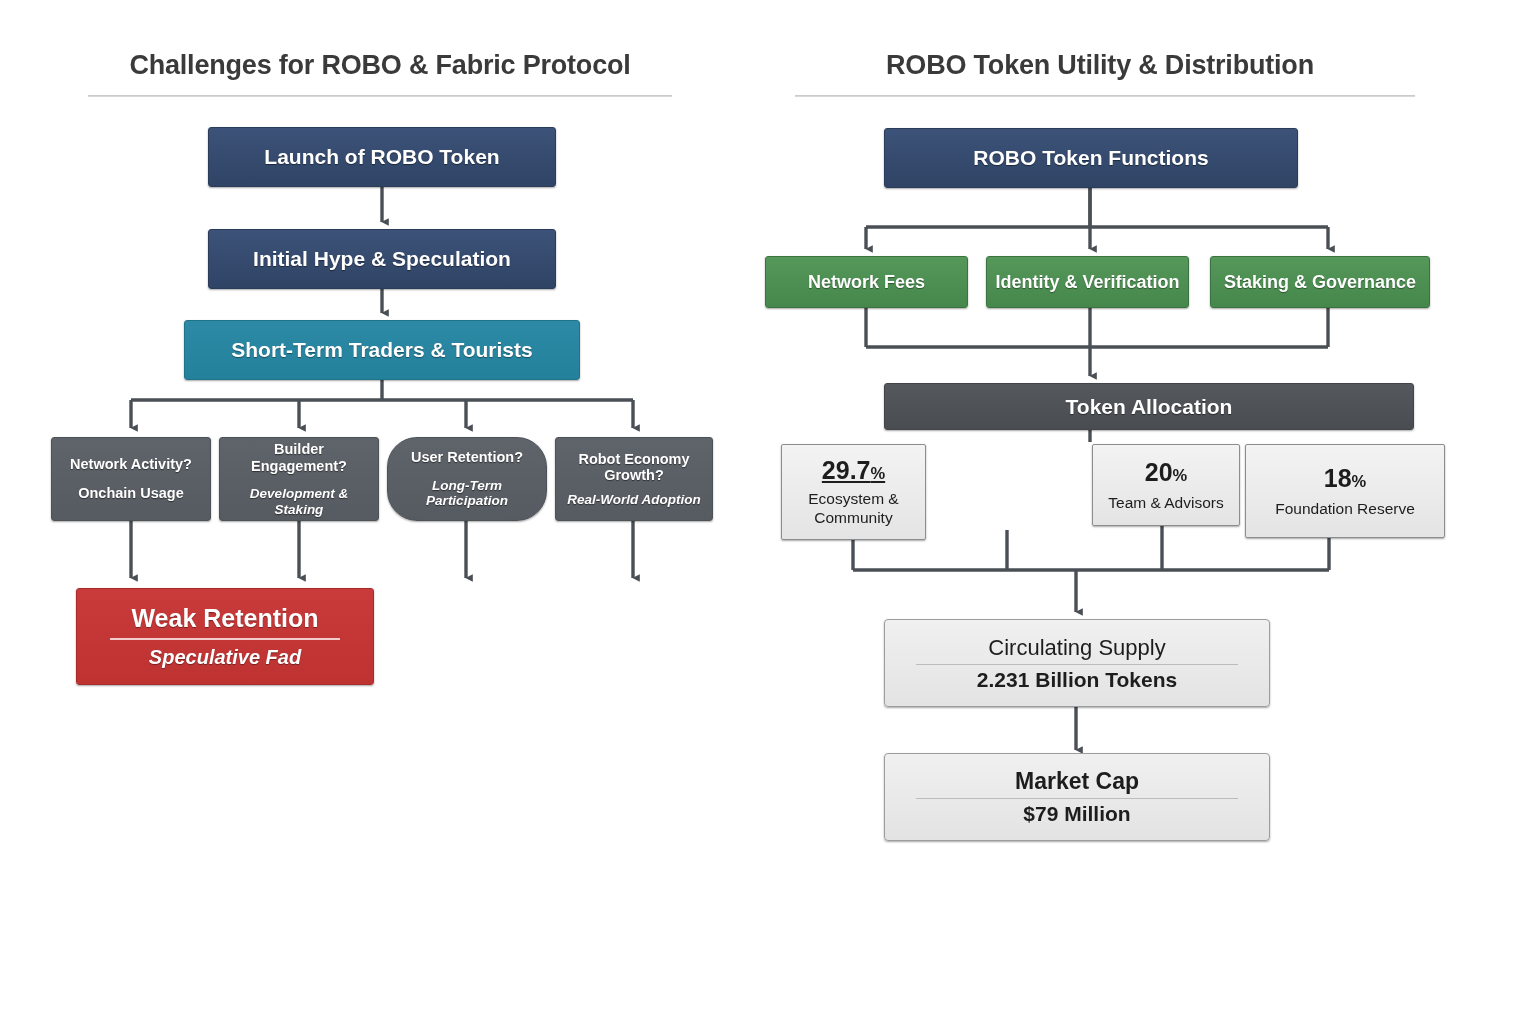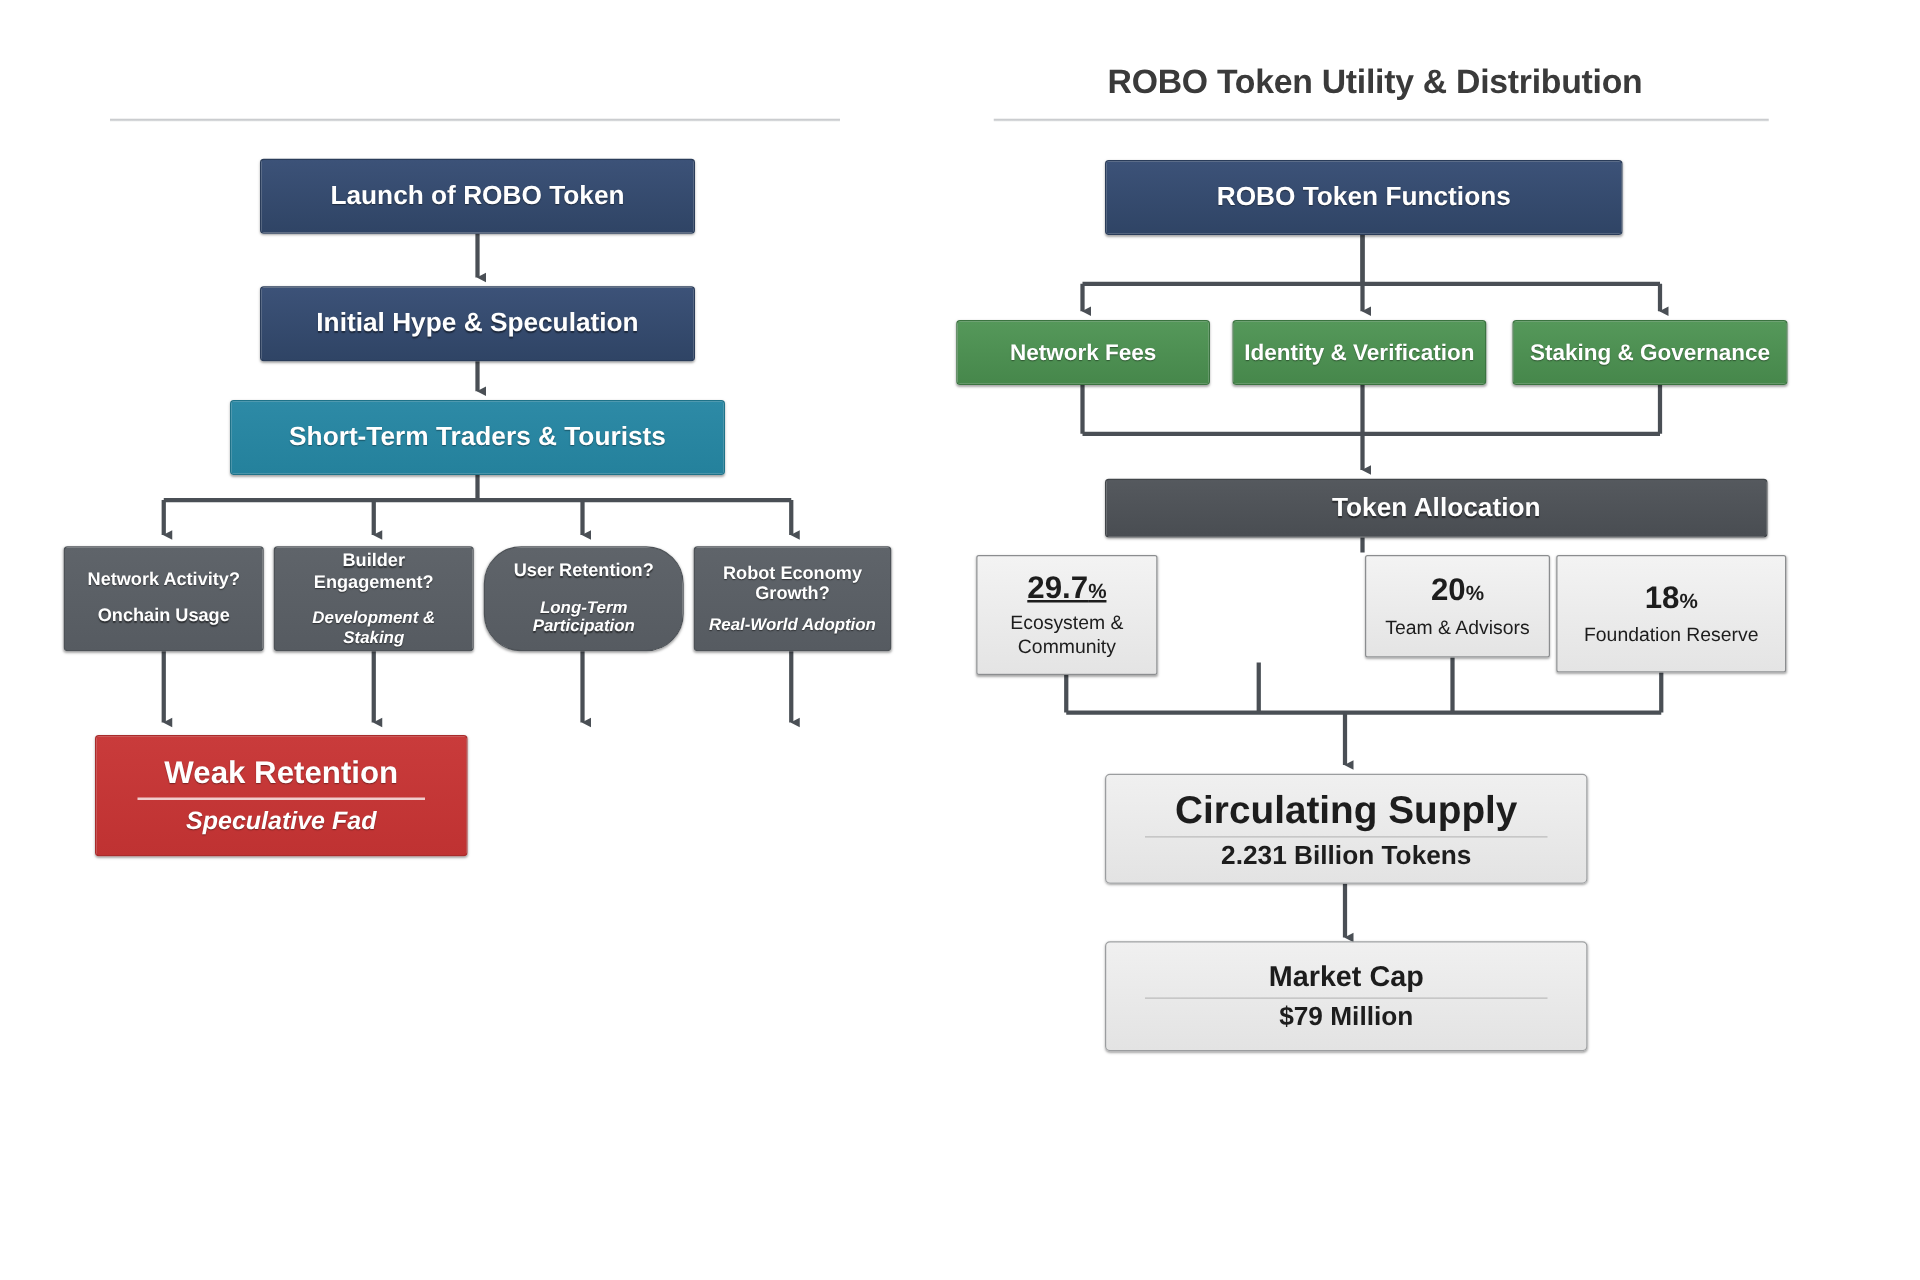--- a/index.html
+++ b/index.html
@@ -178,20 +178,21 @@
       <line x1="1329" y1="538" x2="1329" y2="570"></line>
       <line x1="853" y1="570" x2="1329" y2="570"></line>
       <line x1="1076" y1="570" x2="1076" y2="612" marker-end="url(#ah)"></line>
 
       <line x1="1076" y1="707" x2="1076" y2="750" marker-end="url(#ah)"></line>
     </g>
   </svg>
 
   <div class="panel" id="panel-left">
 
+    <div class="panel-title" style="left:80px;top:50px;width:600px;">Challenges for ROBO &amp; Fabric Protocol</div>
     <div class="panel-rule" style="left:88px;top:95px;width:584px;"></div>
 
     <div class="node n-navy" style="left:208px;top:127px;width:348px;height:60px;font-size:21px;">
       <span class="l1">Launch of ROBO Token</span>
     </div>
 
     <div class="node n-navy" style="left:208px;top:229px;width:348px;height:60px;font-size:21px;">
       <span class="l1">Initial Hype &amp; Speculation</span>
     </div>
 
@@ -254,27 +255,27 @@
       <span class="pct" style="font-size:25px;text-decoration:underline;"><span>29.7</span><span class="sym">%</span></span>
       <span style="font-size:15.5px;line-height:1.2;margin-top:5px;max-width:120px;">Ecosystem &amp; Community</span>
     </div>
 
 
     <div class="node n-light" style="left:332px;top:444px;width:148px;height:82px;padding:6px 5px;">
       <span class="pct" style="font-size:25px;"><span>20</span><span class="sym">%</span></span>
       <span style="font-size:15.5px;line-height:1.2;margin-top:7px;">Team &amp; Advisors</span>
     </div>
 
-    <div class="node n-light" style="left:485px;top:444px;width:184px;height:94px;padding:6px 5px;">
+    <div class="node n-light" style="left:485px;top:444px;width:200px;height:94px;padding:6px 5px;">
       <span class="pct" style="font-size:25px;"><span>18</span><span class="sym">%</span></span>
       <span style="font-size:15.5px;line-height:1.2;margin-top:7px;">Foundation Reserve</span>
     </div>
 
     <div class="node n-light-r" style="left:124px;top:619px;width:386px;height:88px;">
-      <span style="font-size:31px;font-weight:bold;">Circulating Supply</span>
+      <span style="font-size:22px;font-weight:normal;">Circulating Supply</span>
       <span class="divider-dark"></span>
       <span style="font-size:21px;font-weight:bold;">2.231 Billion Tokens</span>
     </div>
 
     <div class="node n-light-r" style="left:124px;top:753px;width:386px;height:88px;">
       <span style="font-size:23px;font-weight:bold;">Market Cap</span>
       <span class="divider-dark"></span>
       <span style="font-size:21px;font-weight:bold;">$79 Million</span>
     </div>
   </div>

